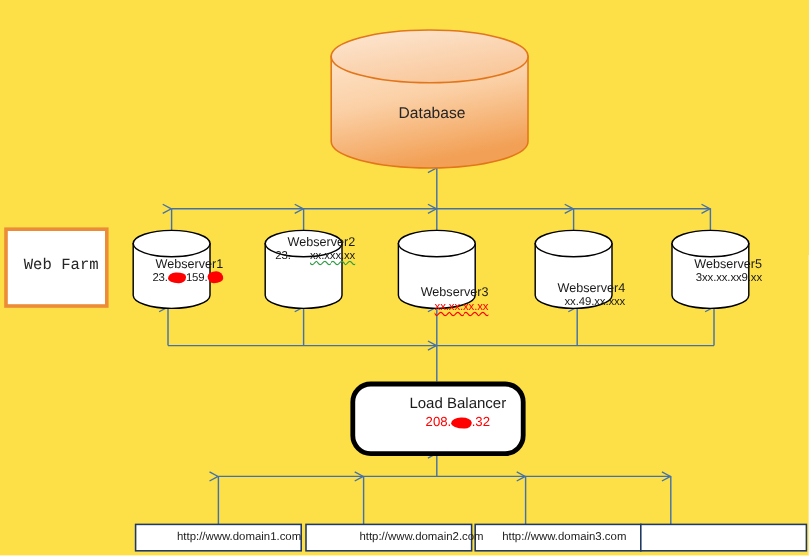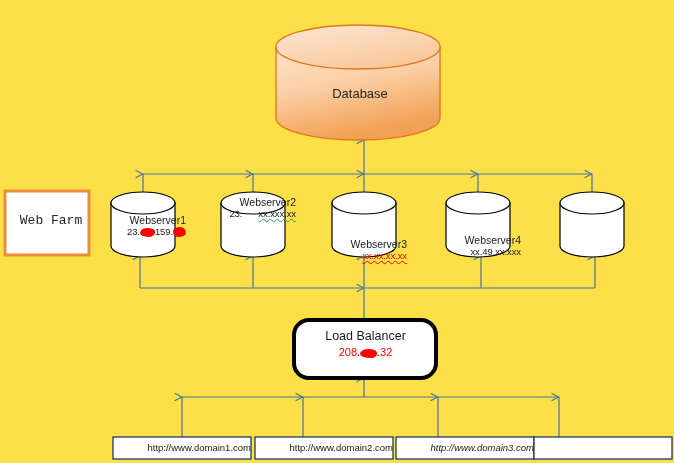--- a/index.html
+++ b/index.html
@@ -89,20 +89,21 @@
   }
   .scribble.s1 { width: 15px; height: 9px; border-radius: 45% 55% 40% 60% / 60% 40% 55% 45%; }
   .scribble.s2 { width: 13px; height: 10px; border-radius: 55% 45% 60% 40% / 45% 60% 40% 55%; }
   .scribble.s3 { width: 17px; height: 9px; border-radius: 50% 50% 35% 65% / 55% 45% 50% 50%; }
 
   
   #lb-text {
     left: 293px;
     top: 328px;
     width: 145px;
+    padding-left: 16px;
   }
   #lb-title {
     font-size: 12.5px;
     color: #1a1a1a;
     line-height: 16px;
   }
   #lb-ip {
     font-size: 11px;
     color: #ff0000;
     line-height: 16px;
@@ -239,25 +240,31 @@
     </div>
   </div>
 
   <div class="ws-block" style="left:435px; top:214px;margin-top:20px;">
     <div class="ws-name">Webserver4</div>
     <div class="ws-ip">
       <span class="ip-black">xx.49.xx.xxx</span>
     </div>
   </div>
 
+  <div class="ws-block" style="left:549px; top:214px;">
+    <div class="ws-name">Webserver5</div>
+    <div class="ws-ip">
+      <span class="ip-black">3xx.xx.xx9.xx</span>
+    </div>
+  </div>
 
   <div class="node-text" id="lb-text">
     <div id="lb-title">Load Balancer</div>
     <div id="lb-ip">
       <span>208.</span><span class="scribble s3"></span><span>.32</span>
     </div>
   </div>
 
   <div class="domain-label" style="left:113px; top:437px; width:138px;">http://www.domain1.com</div>
-  <div class="domain-label" style="left:255px; top:437px; width:138px;border-radius:10px;">http://www.domain2.com</div>
-  <div class="domain-label" style="left:396px; top:437px; width:138px;font-style:italic;">http://www.domain3.com</div>
+  <div class="domain-label" style="left:265px; top:437px; width:138px;border-radius:10px;">http://www.domain2.com</div>
+  <div class="domain-label" style="left:384px; top:437px; width:138px;">http://www.domain3.com</div>
 
 </div>
 
 </body></html>

